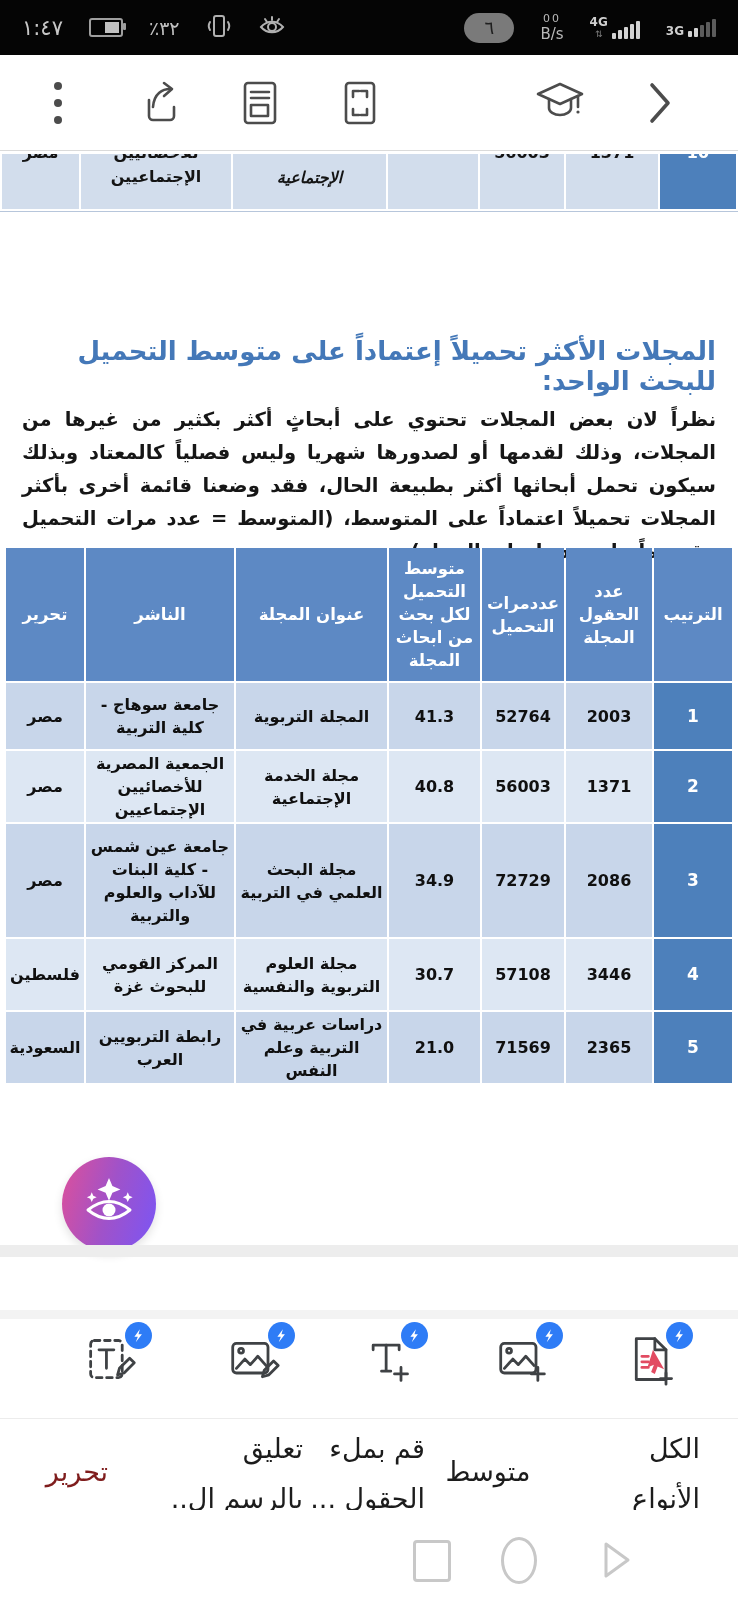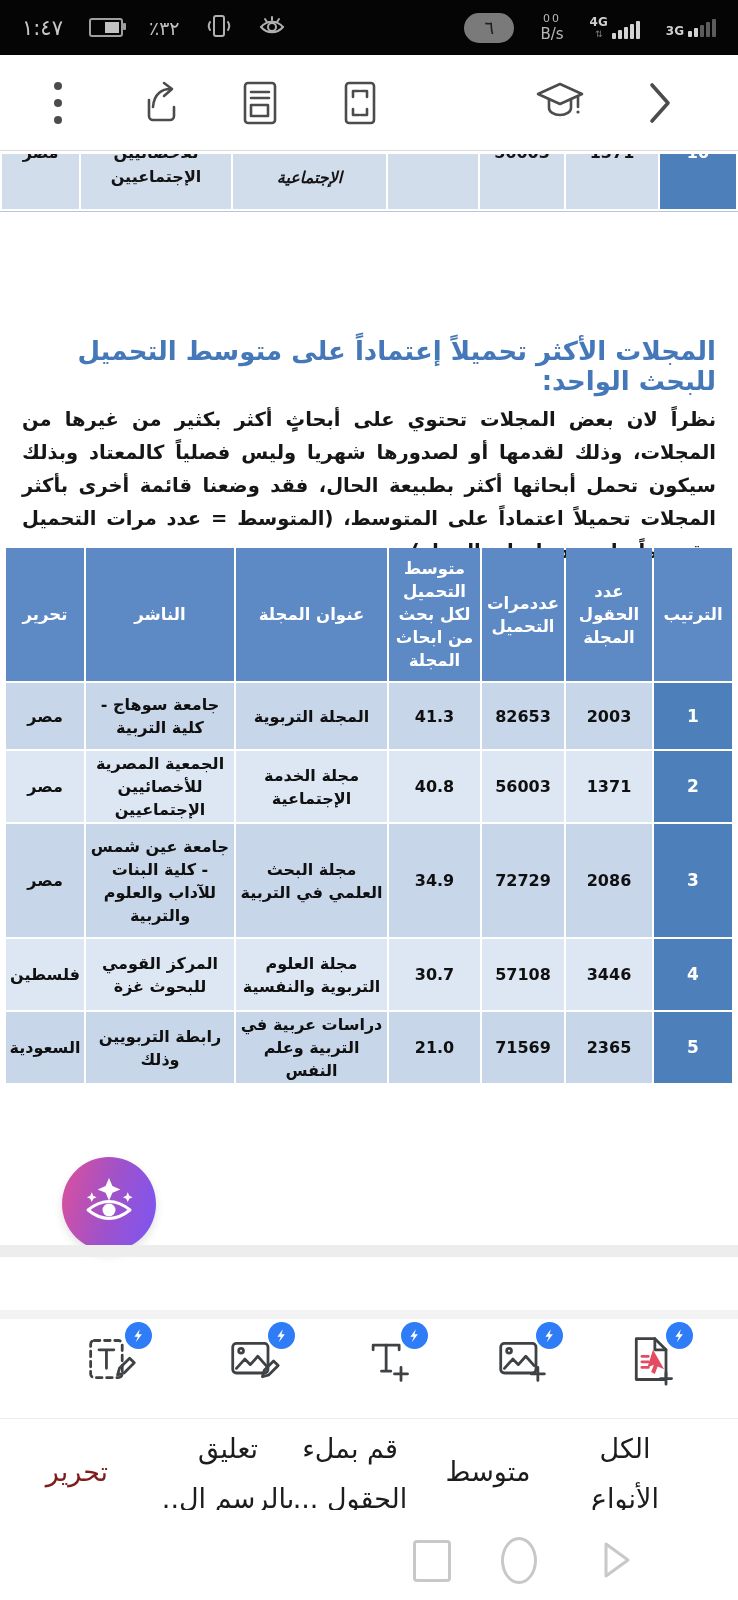--- a/index.html
+++ b/index.html
@@ -87,21 +87,21 @@
   .band-3{left:0;top:1418px;width:738px;height:1px;background:#ececec;}
 
   
   .bt-icon{position:absolute;top:1334px;width:52px;height:52px;transform:translateX(-50%);}
   .bt-icon svg{stroke:#3f4245;fill:none;stroke-width:3;stroke-linecap:round;stroke-linejoin:round;}
   .bt-badge{position:absolute;top:-12px;right:-14px;width:27px;height:27px;border-radius:50%;
     background:#2e7cf6;display:flex;align-items:center;justify-content:center;}
   .bt-label{position:absolute;width:150px;transform:translateX(-50%);direction:rtl;text-align:center;
     color:#1c1c1c;font-size:27px;line-height:50px;white-space:pre-line;}
   .bt-label.single{top:1447px;}
-  .bt-label.double{top:1424px;}
+  .bt-label.double{top:1424px;text-align:right;}
   .lbl-edit{color:#7f1d1d;}
 
   
   .nav-bar{left:0;top:1510px;width:738px;height:90px;background:#ffffff;}
   .nav-square{position:absolute;left:413px;top:1540px;width:32px;height:36px;border:3px solid #c8c8c8;border-radius:4px;}
   .nav-circle{position:absolute;left:501px;top:1537px;width:30px;height:41px;border:3px solid #c8c8c8;border-radius:50%;}
   .nav-tri{position:absolute;left:602px;top:1541px;}
 </style>
 </head>
 <body>
@@ -267,21 +267,21 @@
     <th>عدد الحقول المجلة</th>
     <th>عددمرات التحميل</th>
     <th>متوسط التحميل لكل بحث من ابحاث المجلة</th>
     <th>عنوان المجلة</th>
     <th>الناشر</th>
     <th>تحرير</th>
   </tr>
   <tr class="row-a" style="height:66px">
     <td class="rank">1</td>
     <td>2003</td>
-    <td>82653</td>
+    <td>52764</td>
     <td>41.3</td>
     <td>المجلة التربوية</td>
     <td>جامعة سوهاج - كلية التربية</td>
     <td>مصر</td>
   </tr>
   <tr class="row-b" style="height:70px">
     <td class="rank">2</td>
     <td>1371</td>
     <td>56003</td>
     <td>40.8</td>
@@ -306,21 +306,21 @@
     <td>مجلة العلوم التربوية والنفسية</td>
     <td>المركز القومي للبحوث غزة</td>
     <td>فلسطين</td>
   </tr>
   <tr class="row-a" style="height:71px">
     <td class="rank">5</td>
     <td>2365</td>
     <td>71569</td>
     <td>21.0</td>
     <td>دراسات عربية في التربية وعلم النفس</td>
-    <td>رابطة التربويين وذلك</td>
+    <td>رابطة التربويين العرب</td>
     <td>السعودية</td>
   </tr>
 </tbody>
   </table>
 
 <div class="abs fab">
   <span>
     <svg width="60" height="60" viewBox="0 0 60 60" fill="none" stroke="#ffffff" stroke-width="3" stroke-linejoin="round">
       <path d="M9 38 Q30 21 51 38 Q30 55 9 38 Z"></path>
       <circle cx="30" cy="38" r="6.5" fill="#ffffff" stroke="none"></circle>

